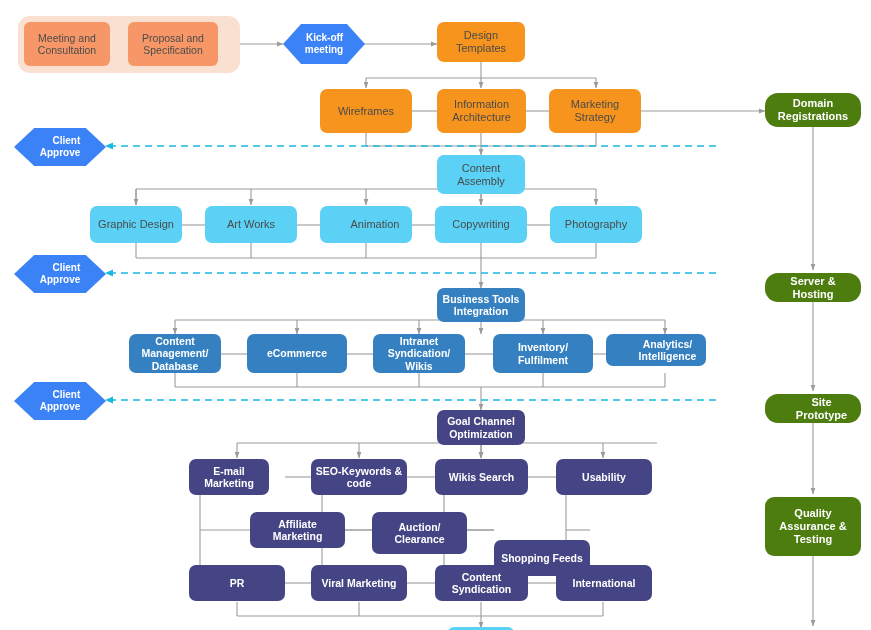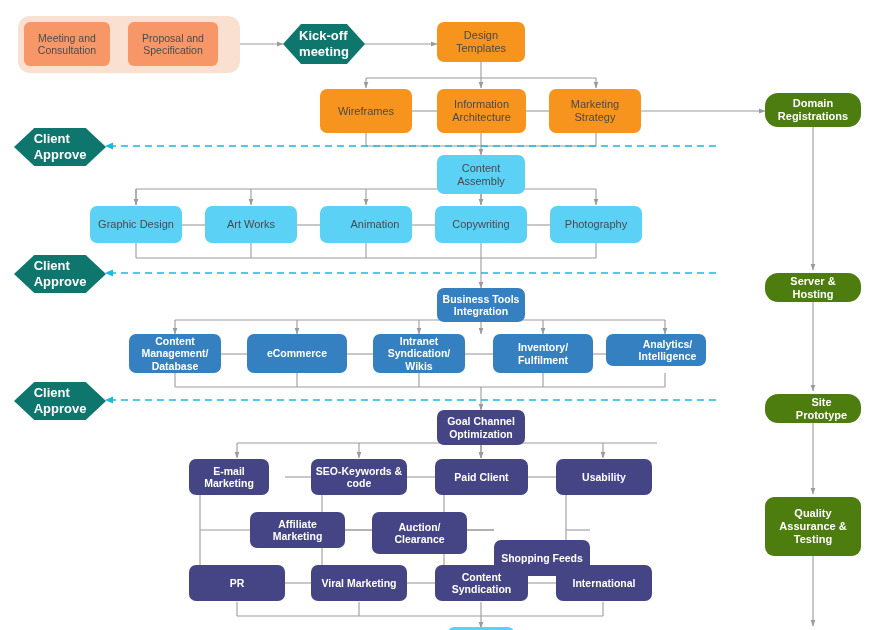--- a/index.html
+++ b/index.html
@@ -45,25 +45,25 @@
     z-index:1;
   }
 
   
   .hex{
     position:absolute;
     z-index:3;
     display:flex;
     align-items:center;
     justify-content:center;
-    text-align:left;
+    text-align:right;
     color:#ffffff;
-    font-size:13px;
+    font-size:10px;
     font-weight:bold;
-    background:#0f766e;
+    background:#3b82f6;
     line-height:1.2;
     white-space:pre-line;
     -webkit-clip-path:polygon(22% 0%, 78% 0%, 100% 50%, 78% 100%, 22% 100%, 0% 50%);
     clip-path:polygon(22% 0%, 78% 0%, 100% 50%, 78% 100%, 22% 100%, 0% 50%);
   }
   .hex.kickoff{ font-weight:bold; }
 
   .bottom-stub{
     position:absolute;
     z-index:3;
@@ -257,21 +257,21 @@
 Intelligence</div>
 
   <div class="node n-navy" style="left:437px;top:410px;width:88px;height:35px;">Goal Channel
 Optimization</div>
 
   <div class="node n-navy" style="left:189px;top:459px;width:80px;height:36px;">E-mail Marketing</div>
 
   <div class="node n-navy" style="left:311px;top:459px;width:96px;height:36px;">SEO-Keywords &amp;
 code</div>
 
-  <div class="node n-navy" style="left:435px;top:459px;width:93px;height:36px;">Paid Client</div>
+  <div class="node n-navy" style="left:435px;top:459px;width:93px;height:36px;">Wikis Search</div>
 
   <div class="node n-navy" style="left:556px;top:459px;width:96px;height:36px;">Usability</div>
 
   <div class="node n-navy" style="left:250px;top:512px;width:95px;height:36px;">Affiliate
 Marketing</div>
 
   <div class="node n-navy" style="left:372px;top:512px;width:95px;height:42px;">Auction/
 Clearance</div>
 
   <div class="node n-navy" style="left:494px;top:540px;width:96px;height:36px;">Shopping Feeds</div>

